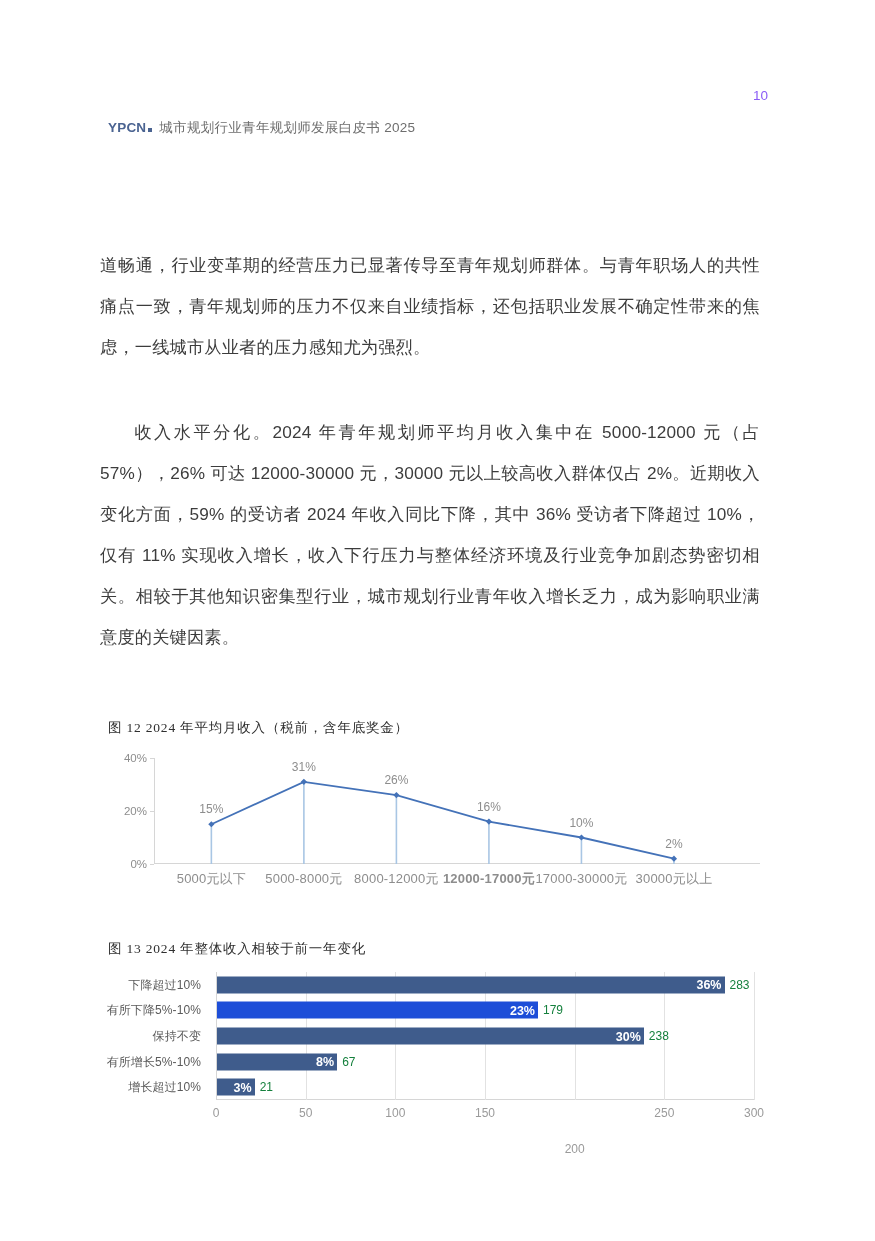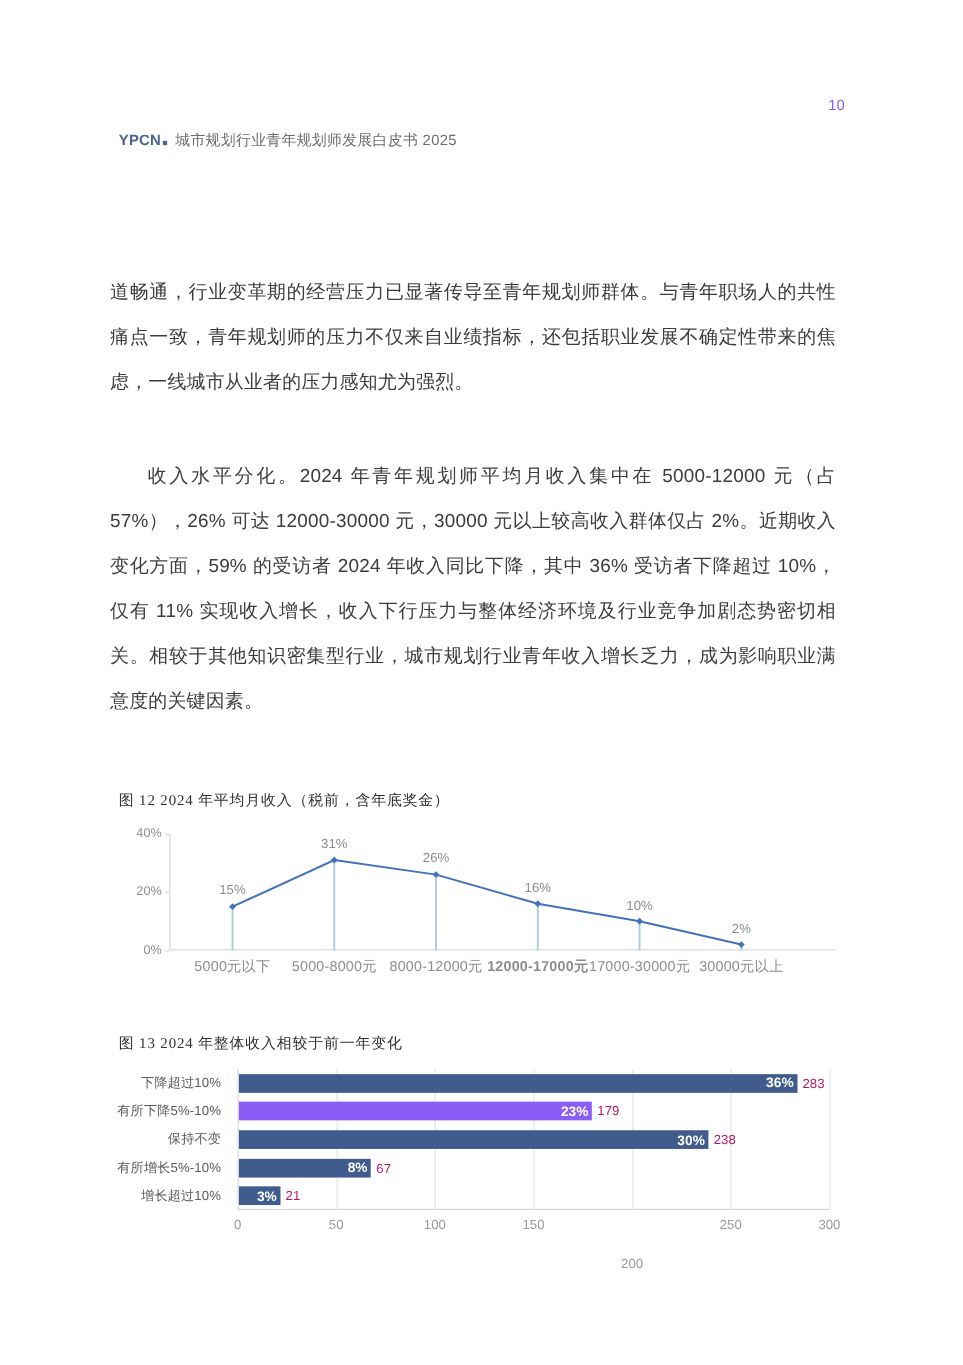--- a/index.html
+++ b/index.html
@@ -233,21 +233,21 @@
     font-size: 12.5px;
     font-weight: 700;
     right: 3px;
     top: 50%;
     transform: translateY(-50%);
     white-space: nowrap;
   }
   .bc-count {
     position: absolute;
     font-size: 12px;
-    color: #be185d;
+    color: #15803d;
     transform: translateY(-50%);
     white-space: nowrap;
     z-index: 2;
   }
   .bc-xlabels {
     position: absolute;
     left: 108px;
     right: 6px;
     top: 134px;
     height: 20px;
@@ -339,21 +339,21 @@
       <div class="bc-grid" style="left: 179.333px;"></div>
       <div class="bc-grid" style="left: 269px;"></div>
       <div class="bc-grid" style="left: 358.667px;"></div>
       <div class="bc-grid" style="left: 448.333px;"></div>
       <div class="bc-grid" style="left: 538px;"></div>
       <div class="bc-baseline"></div>
       <div class="bc-bar" style="left: 1px; width: 507.513px; top: 12.8px; background: rgb(63, 92, 140);">
         <span class="bc-pct">36%</span>
       </div>
       <div class="bc-count" style="left: 513.513px; top: 12.8px;">283</div>
-      <div class="bc-bar" style="left: 1px; width: 321.007px; top: 38.4px; background: #8b5cf6;">
+      <div class="bc-bar" style="left: 1px; width: 321.007px; top: 38.4px; background: #1d4ed8;">
         <span class="bc-pct">23%</span>
       </div>
       <div class="bc-count" style="left: 327.007px; top: 38.4px;">179</div>
       <div class="bc-bar" style="left: 1px; width: 426.813px; top: 64px; background: rgb(63, 92, 140);">
         <span class="bc-pct">30%</span>
       </div>
       <div class="bc-count" style="left: 432.813px; top: 64px;">238</div>
       <div class="bc-bar" style="left: 1px; width: 120.153px; top: 89.6px; background: rgb(63, 92, 140);">
         <span class="bc-pct">8%</span>
       </div>

